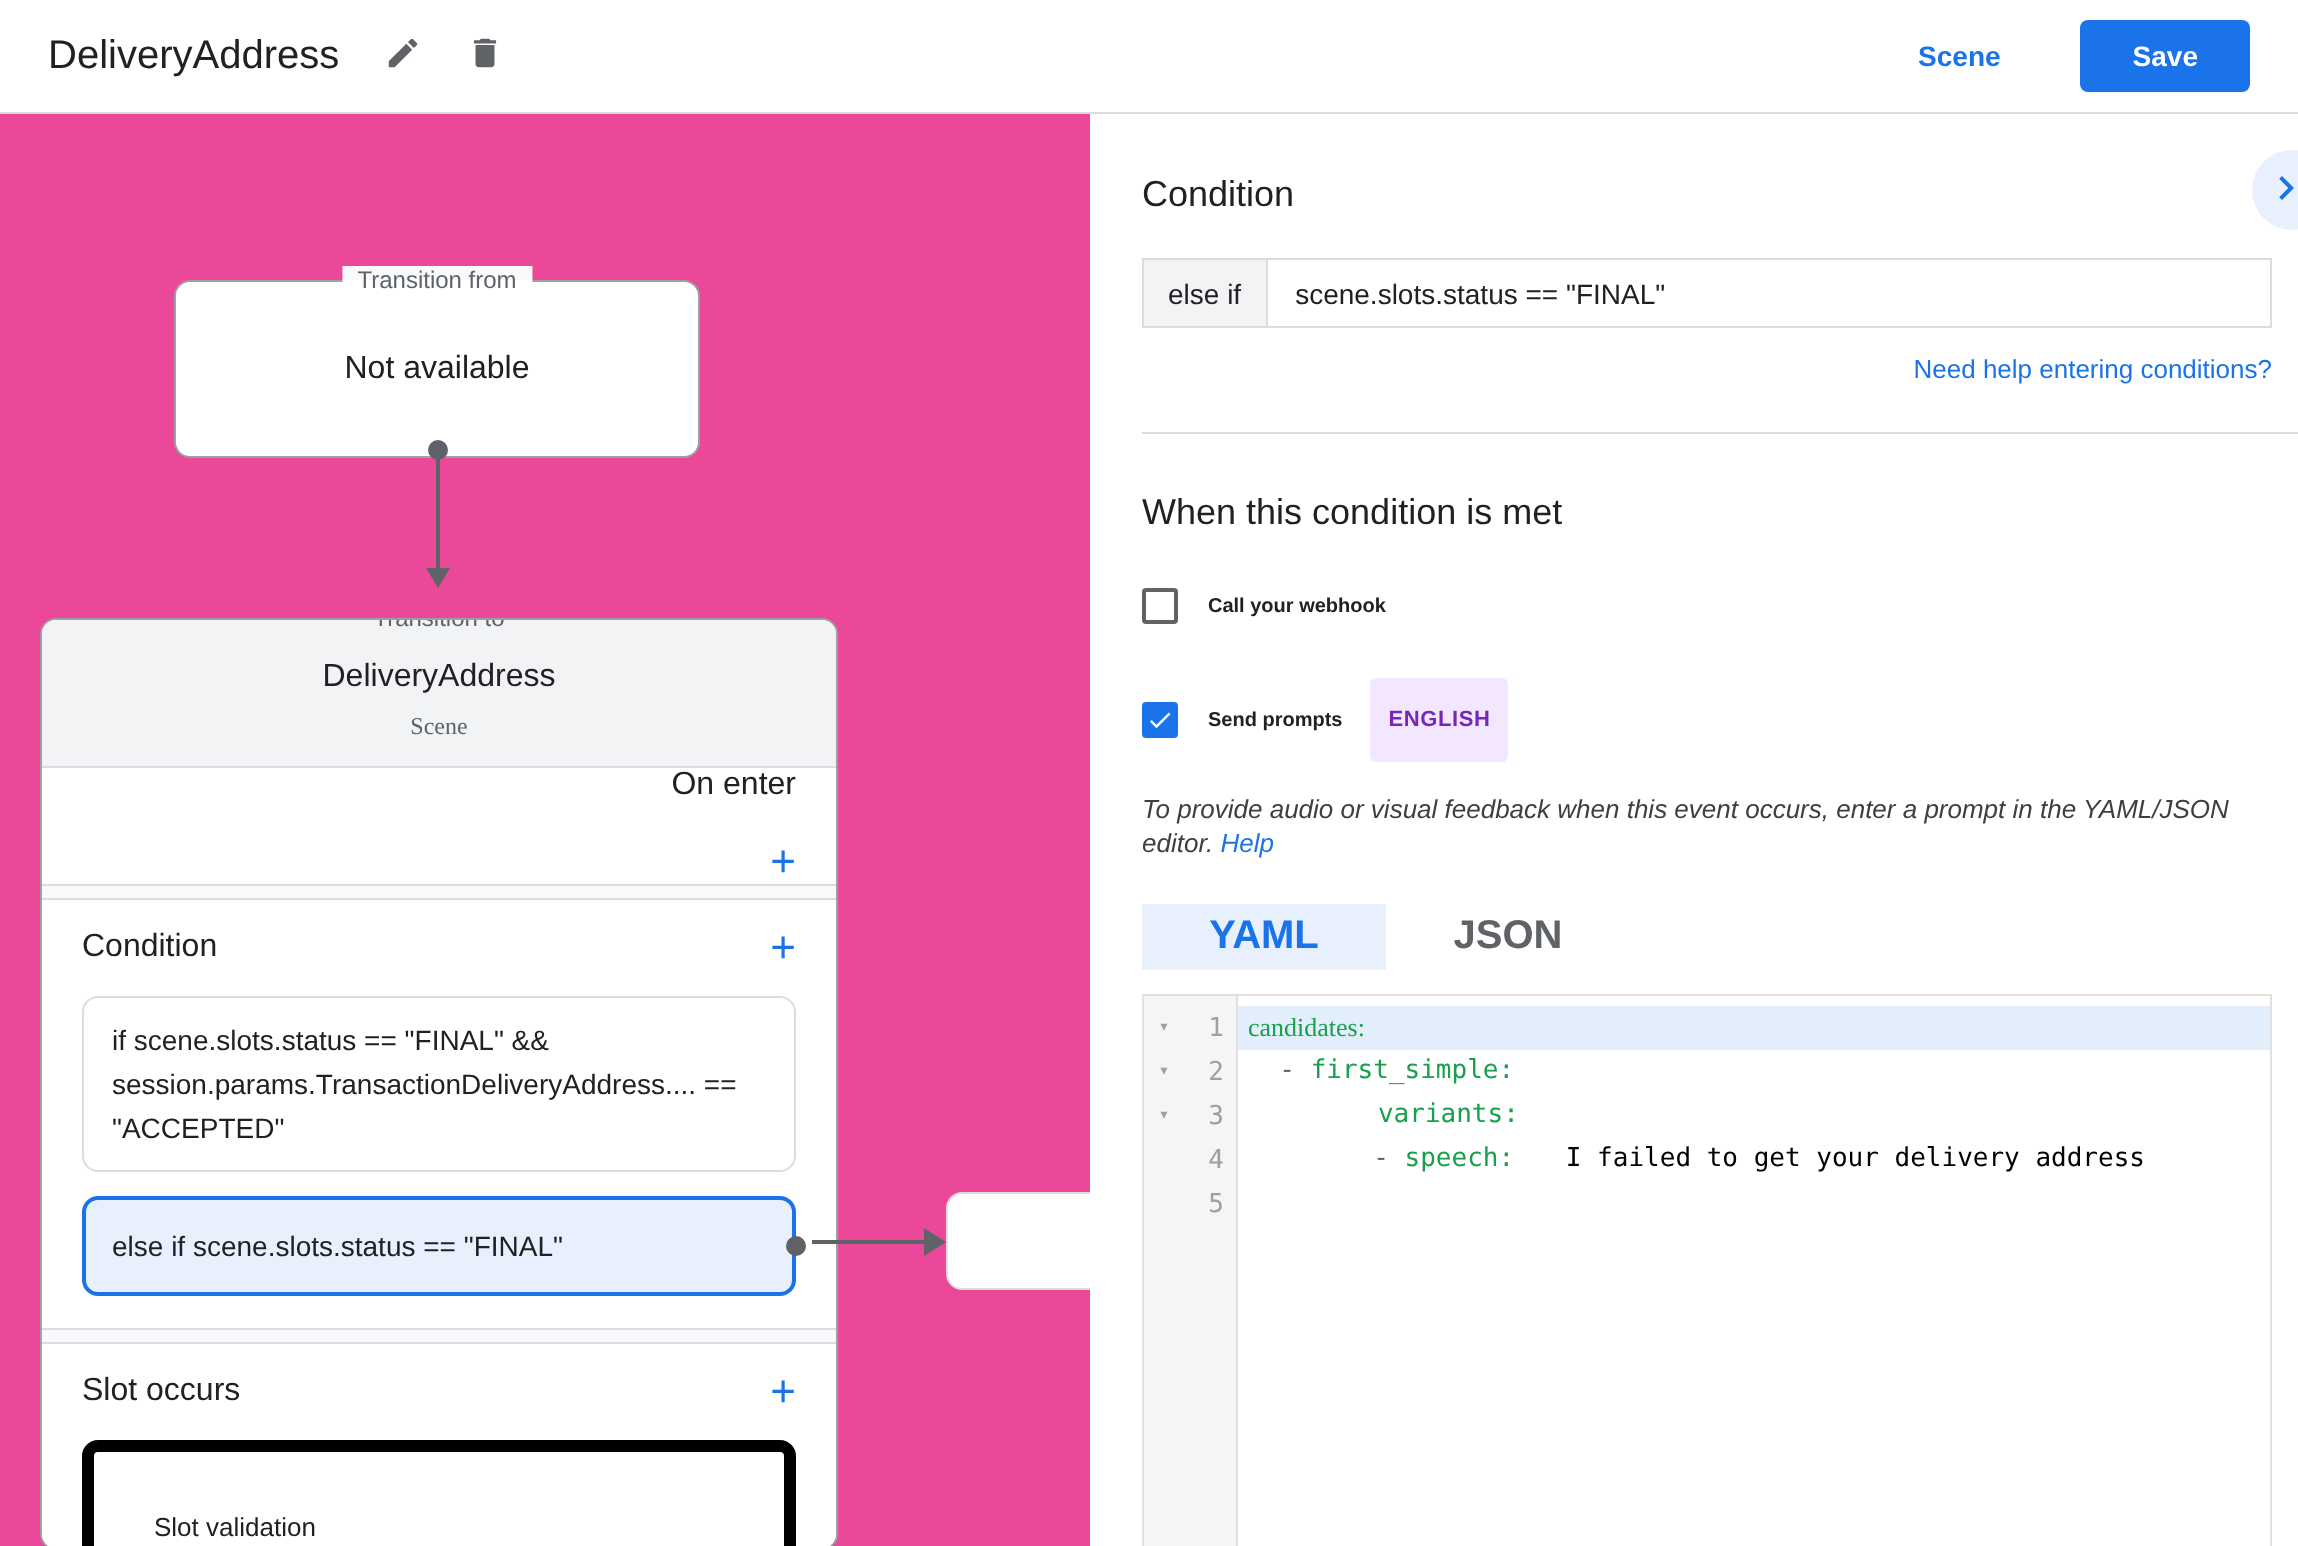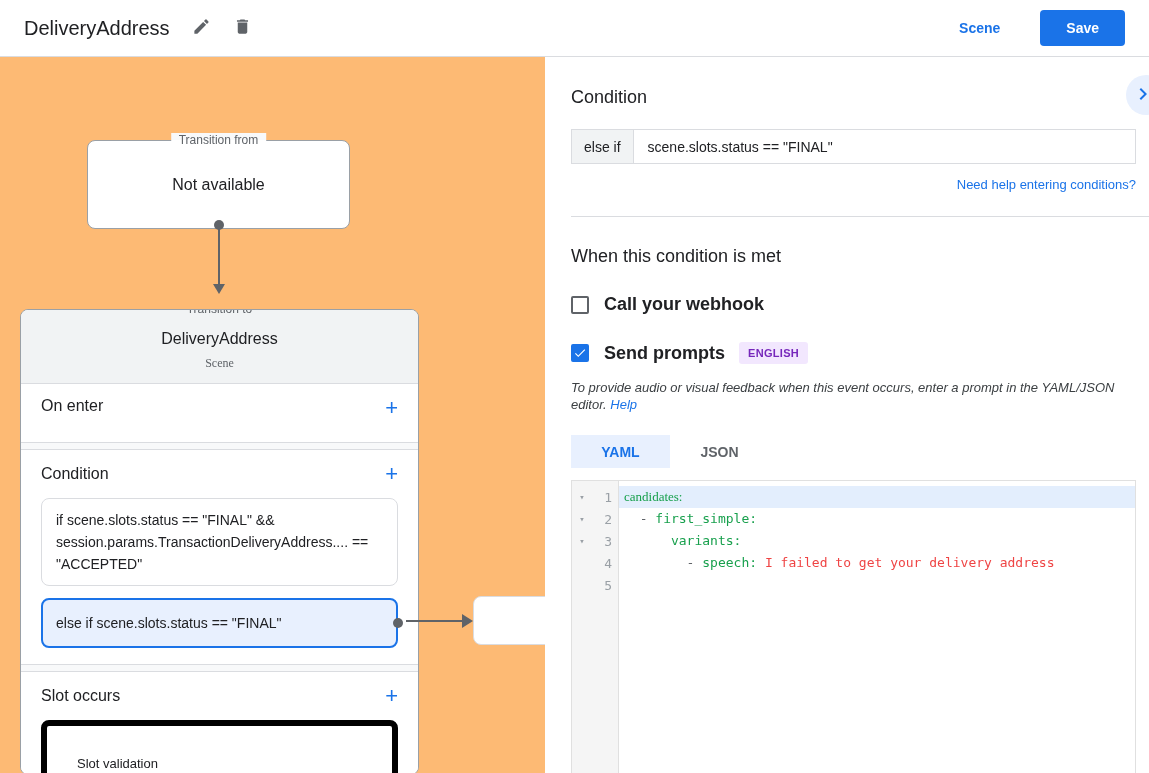--- a/index.html
+++ b/index.html
@@ -16,21 +16,21 @@
   .topbar-spacer { flex:1; }
   .cancel-btn { background:none; border:none; color:#1a73e8; font-size:14px;
                 font-weight:bold; cursor:pointer; margin-right:40px;
                 font-family:"Liberation Sans", sans-serif; }
   .save-btn { background:#1a73e8; color:#fff; border:none; border-radius:4px;
               padding:10px 26px; font-size:14px; font-weight:bold; cursor:pointer;
               font-family:"Liberation Sans", sans-serif; }
 
   
   .main { display:flex; height:716px; }
-  .canvas { width:545px; position:relative; background:#fdba74; overflow:hidden; flex:none; }
+  .canvas { width:545px; position:relative; background:#ec4899; overflow:hidden; flex:none; }
   .panel  { flex:1; background:#fff; position:relative;
             padding:30px 13px 0 26px; display:flex; flex-direction:column; }
 
   
   .dbox { position:absolute; background:#fff; border:1px solid #9aa0a6; border-radius:8px; }
   .chip { position:absolute; top:-8px; left:50%; transform:translateX(-50%);
           font-size:12px; color:#5f6368; padding:0 8px; white-space:nowrap; }
   .chip-from { background:linear-gradient(#f8f9fa 50%, #ffffff 50%); }
   .chip-to   { background:linear-gradient(#f8f9fa 50%, #f1f3f4 50%); }
 
@@ -45,22 +45,22 @@
   .arrow-v .head { position:absolute; left:0; top:64px; width:0; height:0;
                    border-left:6px solid transparent; border-right:6px solid transparent;
                    border-top:10px solid #5f6368; }
 
   .to-box { left:20px; top:252px; width:399px; bottom:-2px; overflow:hidden; }
   .scene-header { background:#f1f3f4; border-bottom:1px solid #dadce0;
                   text-align:center; padding:20px 0 12px; }
   .scene-name { font-size:16px; color:#202124; margin-bottom:8px; }
   .scene-type { font-size:12px; color:#5f6368;font-family:Liberation Serif, serif; }
 
-  .sect-row { display:flex; align-items:flex-start; justify-content:space-between;
-              padding:13px 20px; height:58px; background:#fff; }
+  .sect-row { display:flex; align-items:flex-end; justify-content:space-between;
+              padding:0 20px; height:58px; background:#fff;flex-direction:column; }
   .sect-title { font-size:16px; color:#202124; }
   .plus { color:#1a73e8; font-size:22px; font-weight:400; background:none; border:none;
           cursor:pointer; line-height:1; font-family:"Liberation Sans", sans-serif; }
   .gap-band { height:8px; background:#f8f9fa; border-top:1px solid #dadce0;
               border-bottom:1px solid #dadce0; }
   .sect { background:#fff; padding:0 20px 16px; }
   .sect-head { display:flex; align-items:center; justify-content:space-between;
                height:48px; }
   .cond-card { border:1px solid #dadce0; border-radius:8px; background:#fff;
                padding:10px 14px; font-size:14px; line-height:22px; color:#202124;
@@ -100,47 +100,47 @@
 
   .when-title { font-size:18px; color:#202124; margin-top:29px; font-weight:400; }
 
   .check-row { display:flex; align-items:center; margin-top:27px; }
   .checkbox { width:18px; height:18px; border:2px solid #5f6368; border-radius:2px;
               background:#fff; flex:none; cursor:pointer; display:flex;
               align-items:center; justify-content:center; }
   .checkbox.checked { background:#1a73e8; border-color:#1a73e8; }
   .checkbox svg { fill:#fff; display:none; }
   .checkbox.checked svg { display:block; }
-  .check-label { font-size:18px; font-weight:bold; color:#202124; margin-left:15px; }
+  .check-label { font-size:10px; font-weight:bold; color:#202124; margin-left:15px; }
   .lang-badge { margin-left:14px; background:#f2e7fe; color:#7627bb; font-size:11px;
-                font-weight:bold; padding:5px 9px; border-radius:3px; letter-spacing:.3px; }
+                font-weight:bold; padding:15px 9px; border-radius:3px; letter-spacing:.3px; }
 
   .desc { margin-top:15px; font-size:13px; line-height:17px; color:#3c4043; max-width:562px;font-style:italic; }
   .desc a { color:#1a73e8; text-decoration:none; cursor:pointer; }
 
   .tabs { display:flex; margin-top:22px; }
-  .tab { width:99px; height:33px; display:flex; align-items:center; justify-content:center;
-         font-size:14px; font-weight:bold; color:#5f6368; cursor:pointer; }
+  .tab { width:122px; height:33px; display:flex; align-items:center; justify-content:center;
+         font-size:20px; font-weight:bold; color:#5f6368; cursor:pointer; }
   .tab.active { background:#e8f0fe; color:#1a73e8; }
 
   .editor { margin-top:12px; flex:1; min-height:0; border:1px solid #e0e0e0;
             border-bottom:none; position:relative; background:#fff;
             font-family:"DejaVu Sans Mono", monospace; font-size:13px; overflow:hidden; }
   .gutter-bg { position:absolute; left:0; top:0; bottom:0; width:47px; background:#f5f5f5;
                border-right:1px solid #e0e0e0; }
   .ed-lines { position:relative; padding-top:5px; }
   .ed-row { display:flex; height:22px; align-items:center; }
   .ed-fold { width:20px; text-align:center; color:#9aa0a6; font-size:9px; flex:none;
              cursor:pointer; }
   .ed-num { width:27px; padding-right:7px; text-align:right; color:#9aa0a6; flex:none; }
   .ed-code { flex:1; margin:0; padding:0 0 0 5px; white-space:pre; line-height:22px;
              font-family:"DejaVu Sans Mono", monospace; font-size:13px; height:22px; }
   .ed-row.active .ed-code { background:#e3eefd;font-family:Liberation Serif, serif; }
   .tok-key { color:#18a04d; }
-  .tok-plain { color:#ef4444; }
+  .tok-plain { color:#000000;margin-left:18px; }
   .tok-dash { color:#5f6368; }
 </style>
 </head>
 <body>
 
 <div class="topbar">
   <span class="title">DeliveryAddress</span>
   <button class="icon-btn">
     <span>
       <svg width="19" height="19" viewBox="0 0 24 24">

